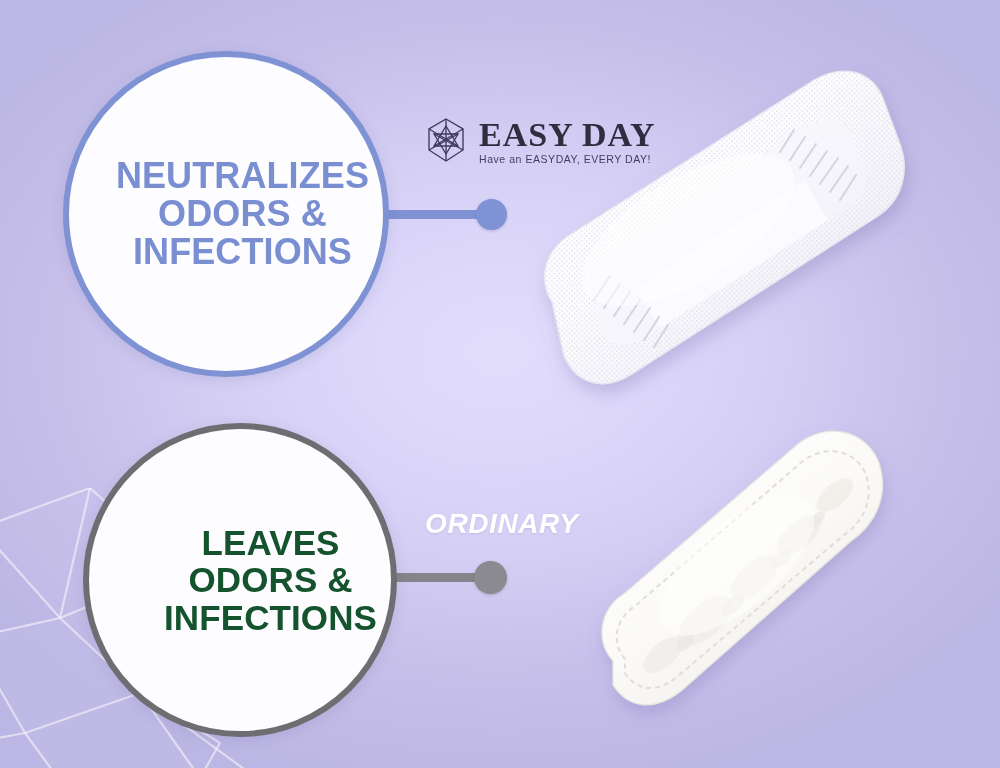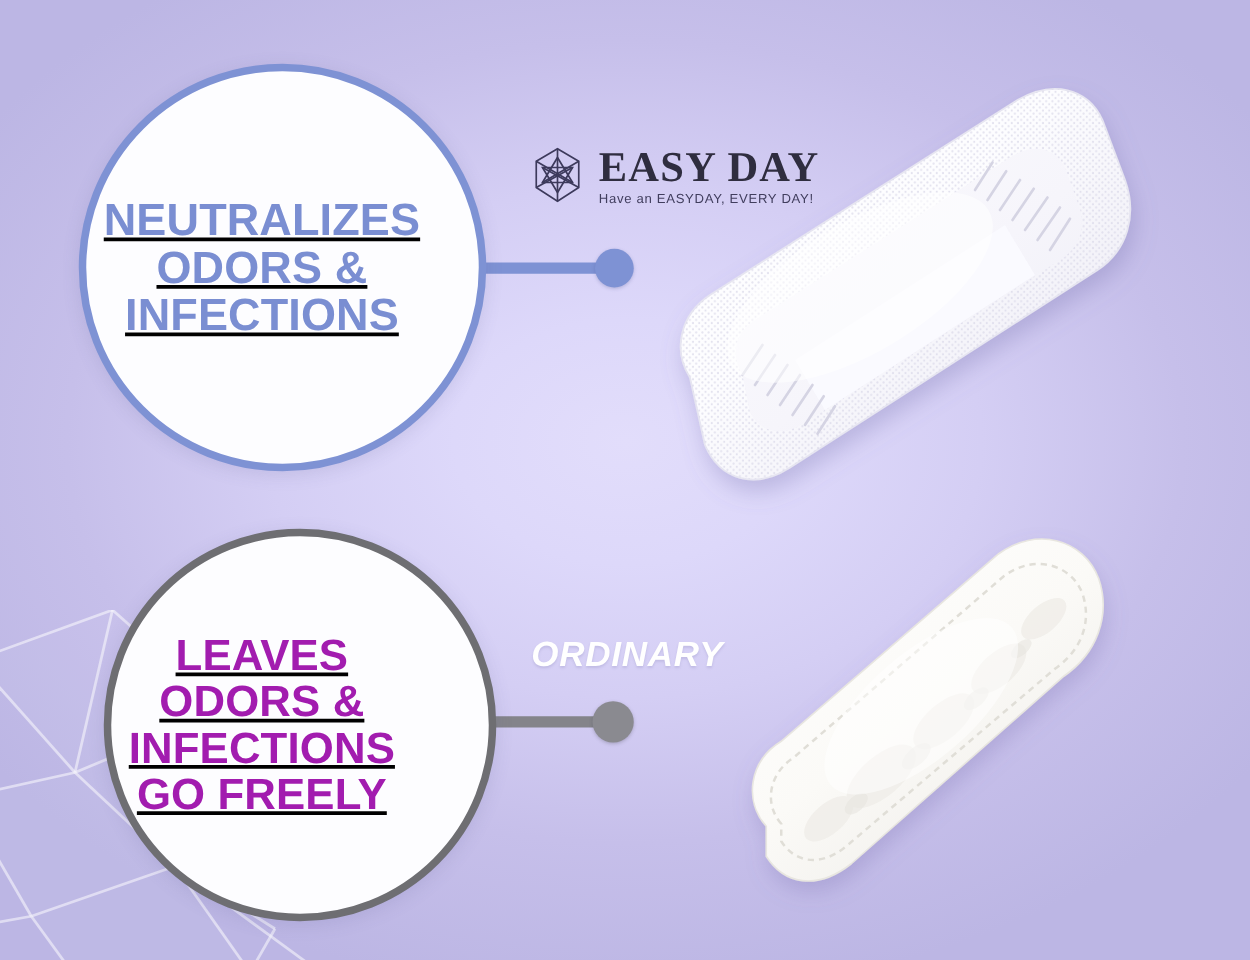--- a/index.html
+++ b/index.html
@@ -58,24 +58,23 @@
   .conn-bot .stem { left: 0; top: 0; width: 6px; height: 58px; background: #7b7b7e; }
   .conn-bot .arm  { left: 4px; top: 22px; width: 124px; height: 9px; background: #84848a; }
   .conn-bot .dot  { left: 120px; top: 10px; width: 33px; height: 33px;
                     background: #8a8a90; box-shadow: 0 1px 3px rgba(70,70,80,.3); }
 
   
   .badge {
     position: absolute;
     border-radius: 50%;
     background: #fdfdff;
-    display: flex; align-items: center; justify-content: flex-start;
+    display: flex; align-items: center; justify-content: flex-end;
     text-align: center;
     box-shadow: 0 3px 14px rgba(90,85,140,.15);
-    text-decoration: underline;
   }
   .badge-text {
     line-height: 1.06;
     letter-spacing: .1px;
     font-weight: bold;
     padding: 0 14px;
   }
 
   .badge-primary {
     left: 63px; top: 51px;
@@ -86,21 +85,21 @@
     color: #7a8ed2;
     font-size: 36px;
   }
 
   .badge-secondary {
     left: 83px; top: 423px;
     width: 314px; height: 314px;
     border: 6px solid #6e6e72;
   }
   .badge-secondary .badge-text {
-    color: #a21caf;
+    color: #14532d;
     font-size: 35px;
   }
 
   
   .brand {
     position: absolute; left: 422px; top: 116px;
     display: flex; align-items: center; gap: 9px;
   }
   .brand-mark { width: 48px; height: 50px; flex: none; }
   .brand-mark line { stroke: #3d3a5c; stroke-width: 1.35; fill: none; }
@@ -330,21 +329,20 @@
       <div>ODORS &amp;</div>
       <div>INFECTIONS</div>
     </div>
   </div>
 
   <div class="badge badge-secondary">
     <div class="badge-text">
       <div>LEAVES</div>
       <div>ODORS &amp;</div>
       <div>INFECTIONS</div>
-      <div>GO FREELY</div>
     </div>
   </div>
 
   <div class="brand">
     <svg class="brand-mark" viewBox="0 0 48 50">
       <polygon points="24,3 41,13 41,34 24,45 7,34 7,13"></polygon>
       <polygon points="24,10 36,30 12,30"></polygon>
       <polygon points="24,38 12,18 36,18"></polygon>
       <line x1="7" y1="13" x2="36" y2="30"></line>
       <line x1="41" y1="13" x2="12" y2="30"></line>

